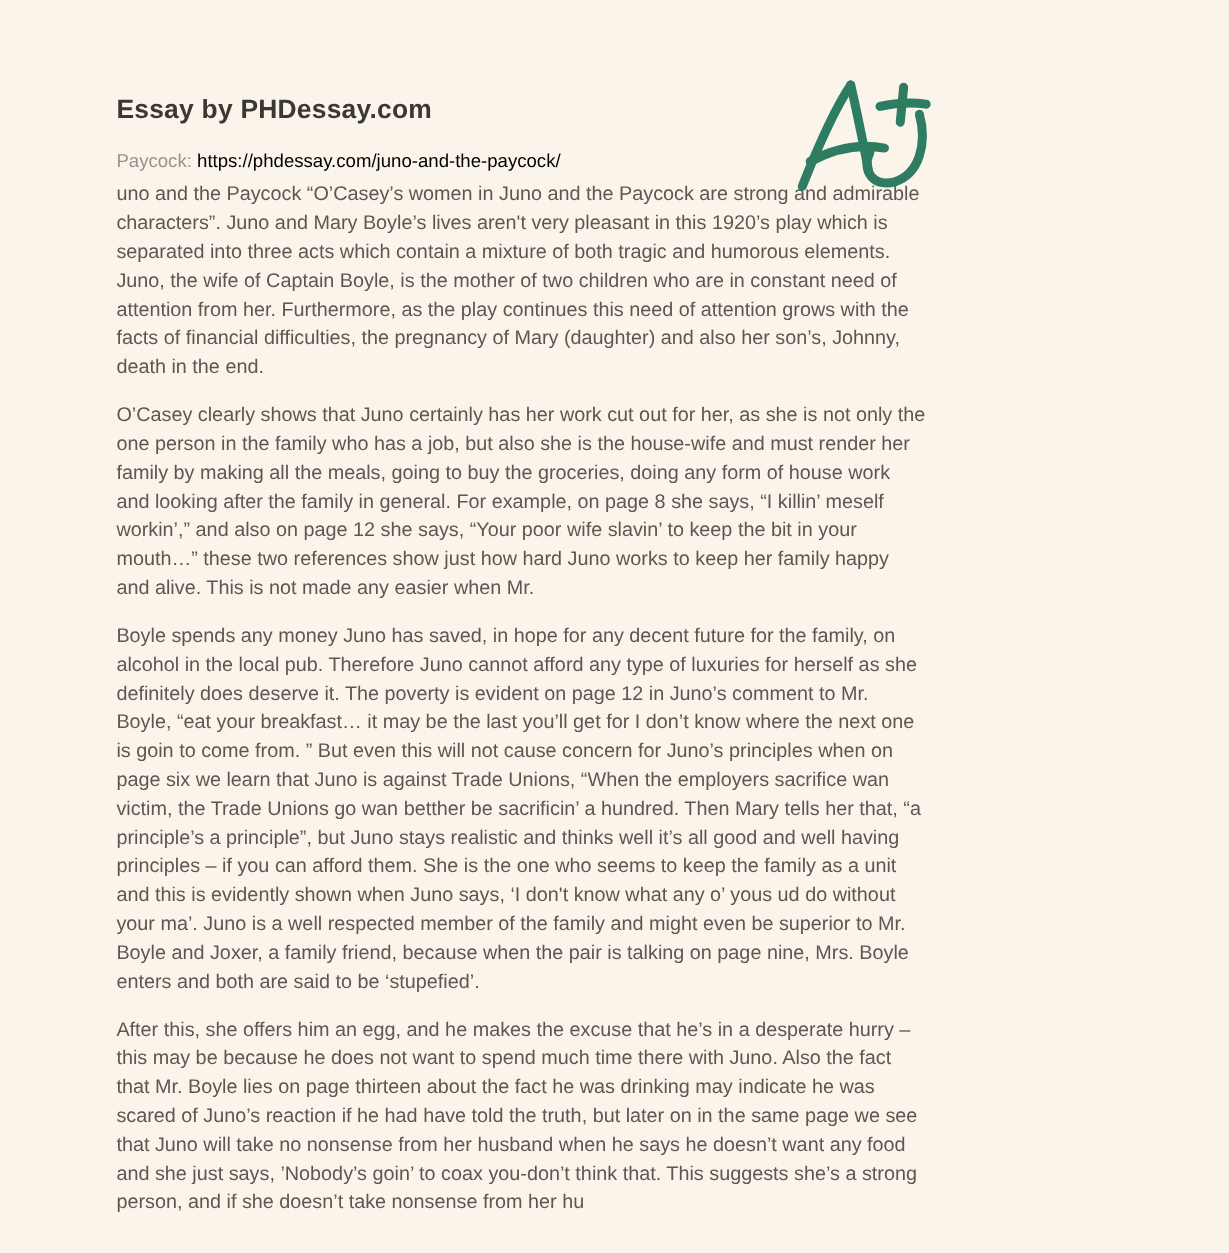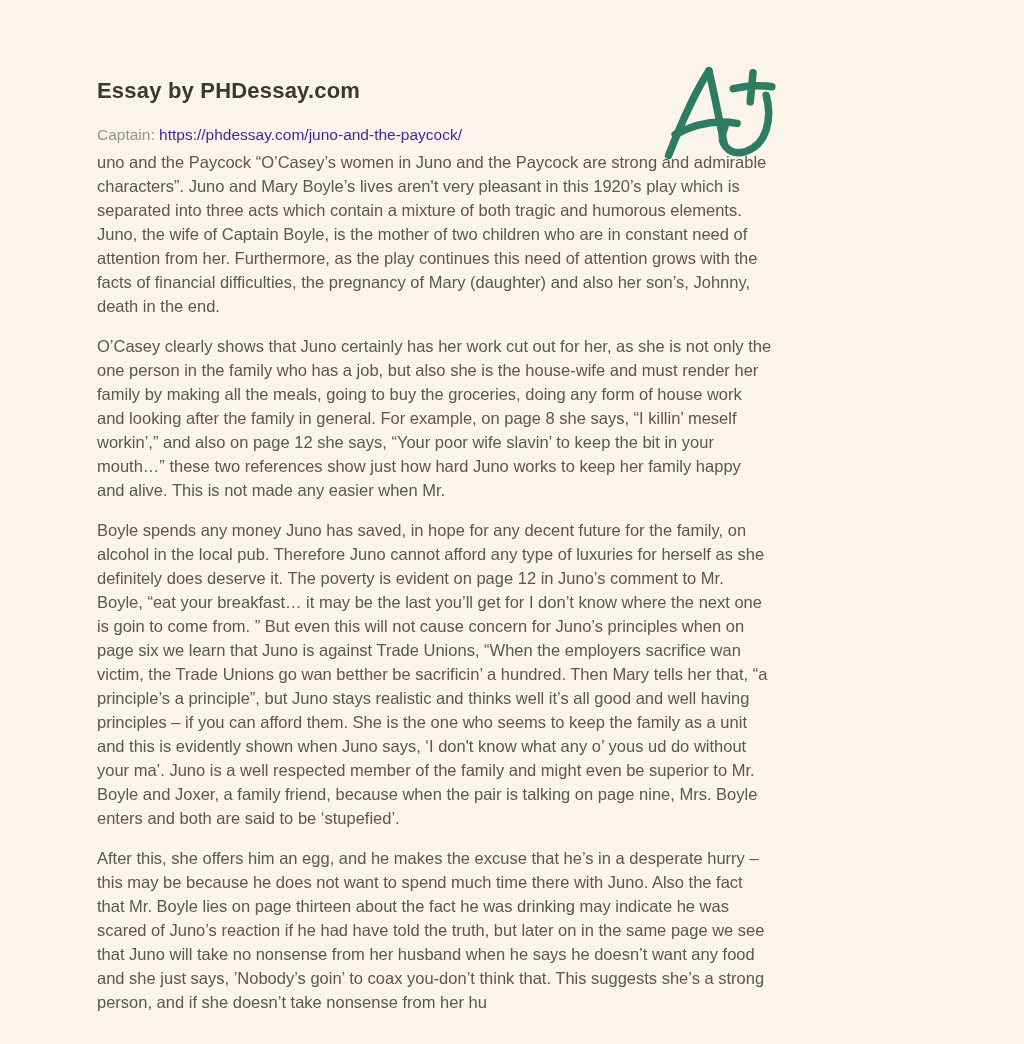--- a/index.html
+++ b/index.html
@@ -25,21 +25,21 @@
     font-weight: 700;
     color: #3b3733;
     letter-spacing: 0.2px;
   }
   .source-line {
     margin-top: 22px;
     font-size: 15.5px;
     color: #97938c;
   }
   .source-link {
-    color: #4c1d95;
+    color: #000000;
     text-decoration: none;
   }
   .logo {
     position: absolute;
     top: 62px;
     right: 80px;
     width: 122px;
     height: 104px;
   }
   .logo svg {
@@ -87,21 +87,21 @@
         <path d="M111,35 C118,61 111,88 89,95 C71,100 59,86 67,69"></path>
       </g>
     </svg>
   </div>
 
   <div class="content">
 
     <h2 class="essay-by">Essay by PHDessay.com</h2>
 
     <div class="source-line">
-      <span>Captain:</span>
+      <span>Paycock:</span>
       <a class="source-link" href="#">https://phdessay.com/juno-and-the-paycock/</a>
     </div>
 
 
     <div class="article-body">
       <p>uno and the Paycock “O’Casey’s women in Juno and the Paycock are strong and admirable characters”. Juno and Mary Boyle’s lives aren't very pleasant in this 1920’s play which is separated into three acts which contain a mixture of both tragic and humorous elements. Juno, the wife of Captain Boyle, is the mother of two children who are in constant need of attention from her. Furthermore, as the play continues this need of attention grows with the facts of financial difficulties, the pregnancy of Mary (daughter) and also her son’s, Johnny, death in the end.</p>
       <p>O’Casey clearly shows that Juno certainly has her work cut out for her, as she is not only the one person in the family who has a job, but also she is the house-wife and must render her family by making all the meals, going to buy the groceries, doing any form of house work and looking after the family in general. For example, on page 8 she says, “I killin’ meself workin’,” and also on page 12 she says, “Your poor wife slavin’ to keep the bit in your mouth…” these two references show just how hard Juno works to keep her family happy and alive. This is not made any easier when Mr.</p>
       <p>Boyle spends any money Juno has saved, in hope for any decent future for the family, on alcohol in the local pub. Therefore Juno cannot afford any type of luxuries for herself as she definitely does deserve it. The poverty is evident on page 12 in Juno’s comment to Mr. Boyle, “eat your breakfast… it may be the last you’ll get for I don’t know where the next one is goin to come from. ” But even this will not cause concern for Juno’s principles when on page six we learn that Juno is against Trade Unions, “When the employers sacrifice wan victim, the Trade Unions go wan betther be sacrificin’ a hundred. Then Mary tells her that, “a principle’s a principle”, but Juno stays realistic and thinks well it’s all good and well having principles – if you can afford them. She is the one who seems to keep the family as a unit and this is evidently shown when Juno says, ‘I don't know what any o’ yous ud do without your ma’. Juno is a well respected member of the family and might even be superior to Mr. Boyle and Joxer, a family friend, because when the pair is talking on page nine, Mrs. Boyle enters and both are said to be ‘stupefied’.</p>
       <p>After this, she offers him an egg, and he makes the excuse that he’s in a desperate hurry – this may be because he does not want to spend much time there with Juno. Also the fact that Mr. Boyle lies on page thirteen about the fact he was drinking may indicate he was scared of Juno’s reaction if he had have told the truth, but later on in the same page we see that Juno will take no nonsense from her husband when he says he doesn’t want any food and she just says, ’Nobody’s goin’ to coax you-don’t think that. This suggests she’s a strong person, and if she doesn’t take nonsense from her hu</p>
     </div>

